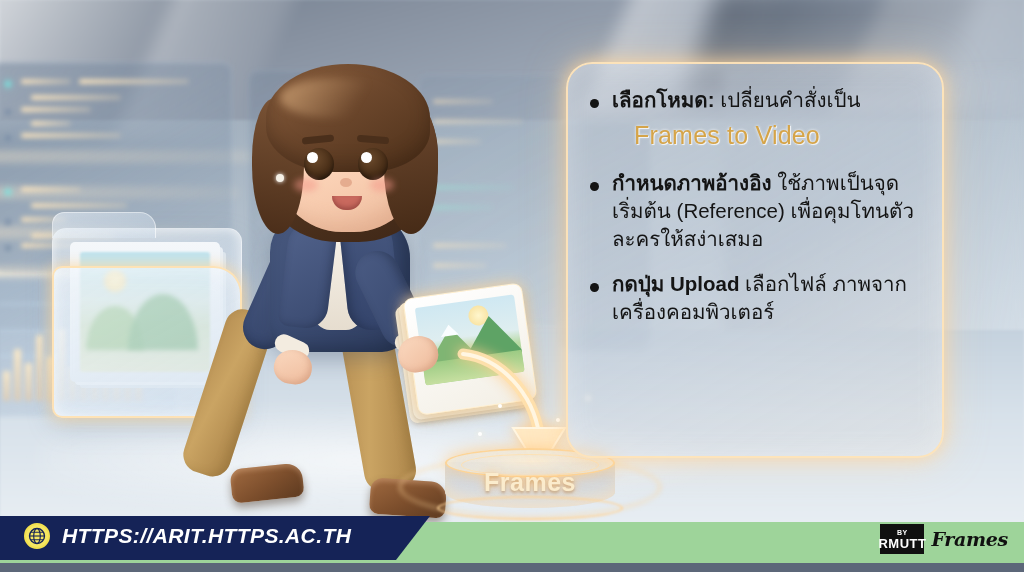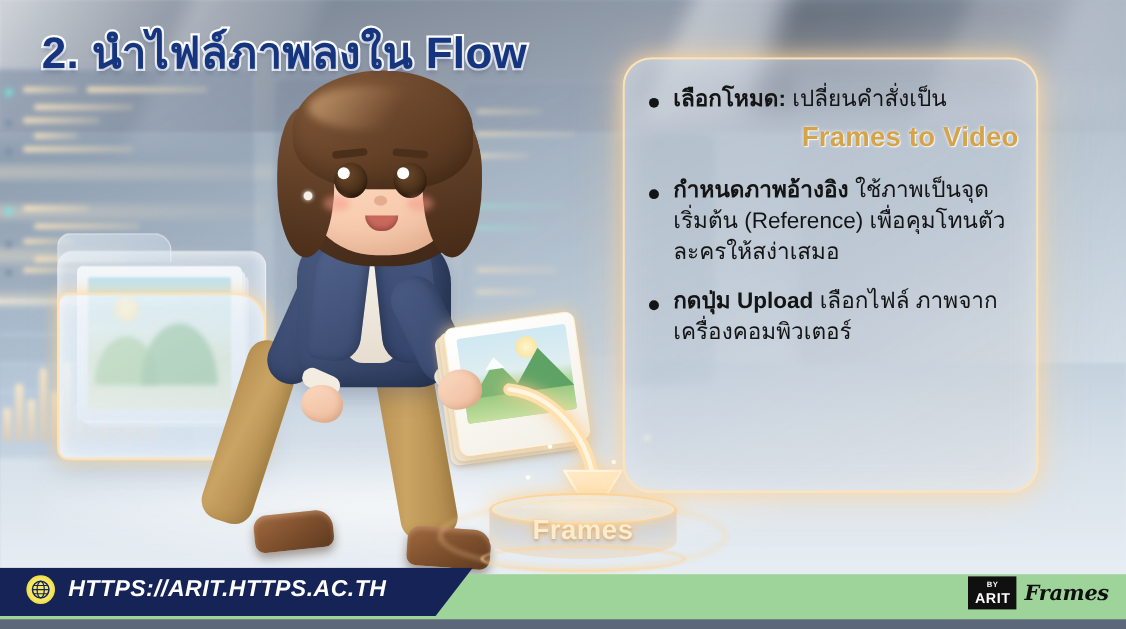--- a/index.html
+++ b/index.html
@@ -301,44 +301,43 @@
     border:2px solid rgba(255,212,150,.85); filter:blur(1.2px);
   }
   .ped-label{
     position:absolute; left:8px; top:16px; width:170px; text-align:center;
     font-size:25px; font-weight:700; color:#fbeccd; letter-spacing:.5px;
     text-shadow:0 0 10px rgba(255,196,120,.95), 0 2px 3px rgba(150,100,50,.5);
   }
 
   
   .panel{
-    position:absolute; left:566px; top:52px; width:378px; height:396px;
+    position:absolute; left:566px; top:62px; width:378px; height:396px;
     border-radius:26px;
     background:linear-gradient(150deg,rgba(214,220,228,.45),rgba(196,204,216,.32) 50%,rgba(224,222,220,.40));
     border:2.5px solid rgba(255,228,184,.95);
     box-shadow:0 0 18px rgba(255,214,158,.85), 0 0 44px rgba(255,216,164,.38),
                inset 0 0 28px rgba(255,255,255,.28);
     backdrop-filter:blur(2px);
   }
   .panel-inner{ position:absolute; left:14px; top:22px; right:16px; }
   .bullet-row{ display:flex; align-items:flex-start; margin-bottom:16px; }
   .bullet-dot{
     flex:0 0 auto; width:9px; height:9px; border-radius:50%; background:#141414;
     margin:13px 13px 0 8px;
   }
   .bullet-text{
     flex:1 1 auto; font-size:20.5px; line-height:1.38; color:#141414;
     font-family:"Liberation Sans","DejaVu Sans",sans-serif;
   }
   .bullet-text b{ font-weight:700; }
   .accent{
-    display:block; font-size:25px; font-weight:700; color:#d5a449;
+    display:block; font-size:25px; font-weight:400; color:#d5a449;
     margin:4px 0 0 22px; letter-spacing:.2px;
     text-shadow:0 0 3px rgba(255,255,255,.95), 1px 1px 0 rgba(255,255,255,.7);
-    text-align:right;
   }
 
   
   .title{
     position:absolute; left:38px; top:16px;
     font-size:40px; font-weight:700; color:#15357f; letter-spacing:.3px;
     -webkit-text-stroke:4px #ffffff; paint-order:stroke fill;
     text-shadow:0 3px 5px rgba(40,60,110,.35);
     white-space:nowrap;
   }
@@ -569,40 +568,39 @@
       <div class="bullet-row">
         <div class="bullet-dot"></div>
         <div class="bullet-text">
           <b>กดปุ่ม Upload</b><span> เลือกไฟล์ ภาพจากเครื่องคอมพิวเตอร์</span>
         </div>
       </div>
 
     </div>
   </div>
 
-  <div class="title">2. นำไฟล์ภาพลงใน Flow</div>
 
   <div class="footer">
     <div class="footer-green"></div>
     <div class="footer-navy"></div>
     <div class="footer-shadow"></div>
 
     <div class="globe">
       <svg width="18" height="18" viewBox="0 0 24 24">
         <circle cx="12" cy="12" r="10" fill="none" stroke="#152357" stroke-width="1.8"></circle>
         <ellipse cx="12" cy="12" rx="4.4" ry="10" fill="none" stroke="#152357" stroke-width="1.5"></ellipse>
         <line x1="2" y1="12" x2="22" y2="12" stroke="#152357" stroke-width="1.5"></line>
         <line x1="3.6" y1="7" x2="20.4" y2="7" stroke="#152357" stroke-width="1.3"></line>
         <line x1="3.6" y1="17" x2="20.4" y2="17" stroke="#152357" stroke-width="1.3"></line>
       </svg>
     </div>
     <div class="url">HTTPS://ARIT.HTTPS.AC.TH</div>
 
     <div class="logo">
       <div class="logo-box">
         <span class="logo-by">BY</span>
-        <span class="logo-arit">ARIT</span>
+        <span class="logo-arit">RMUTT</span>
       </div>
       <span class="logo-web">Frames</span>
     </div>
   </div>
 
 </div>
 
 </body></html>

